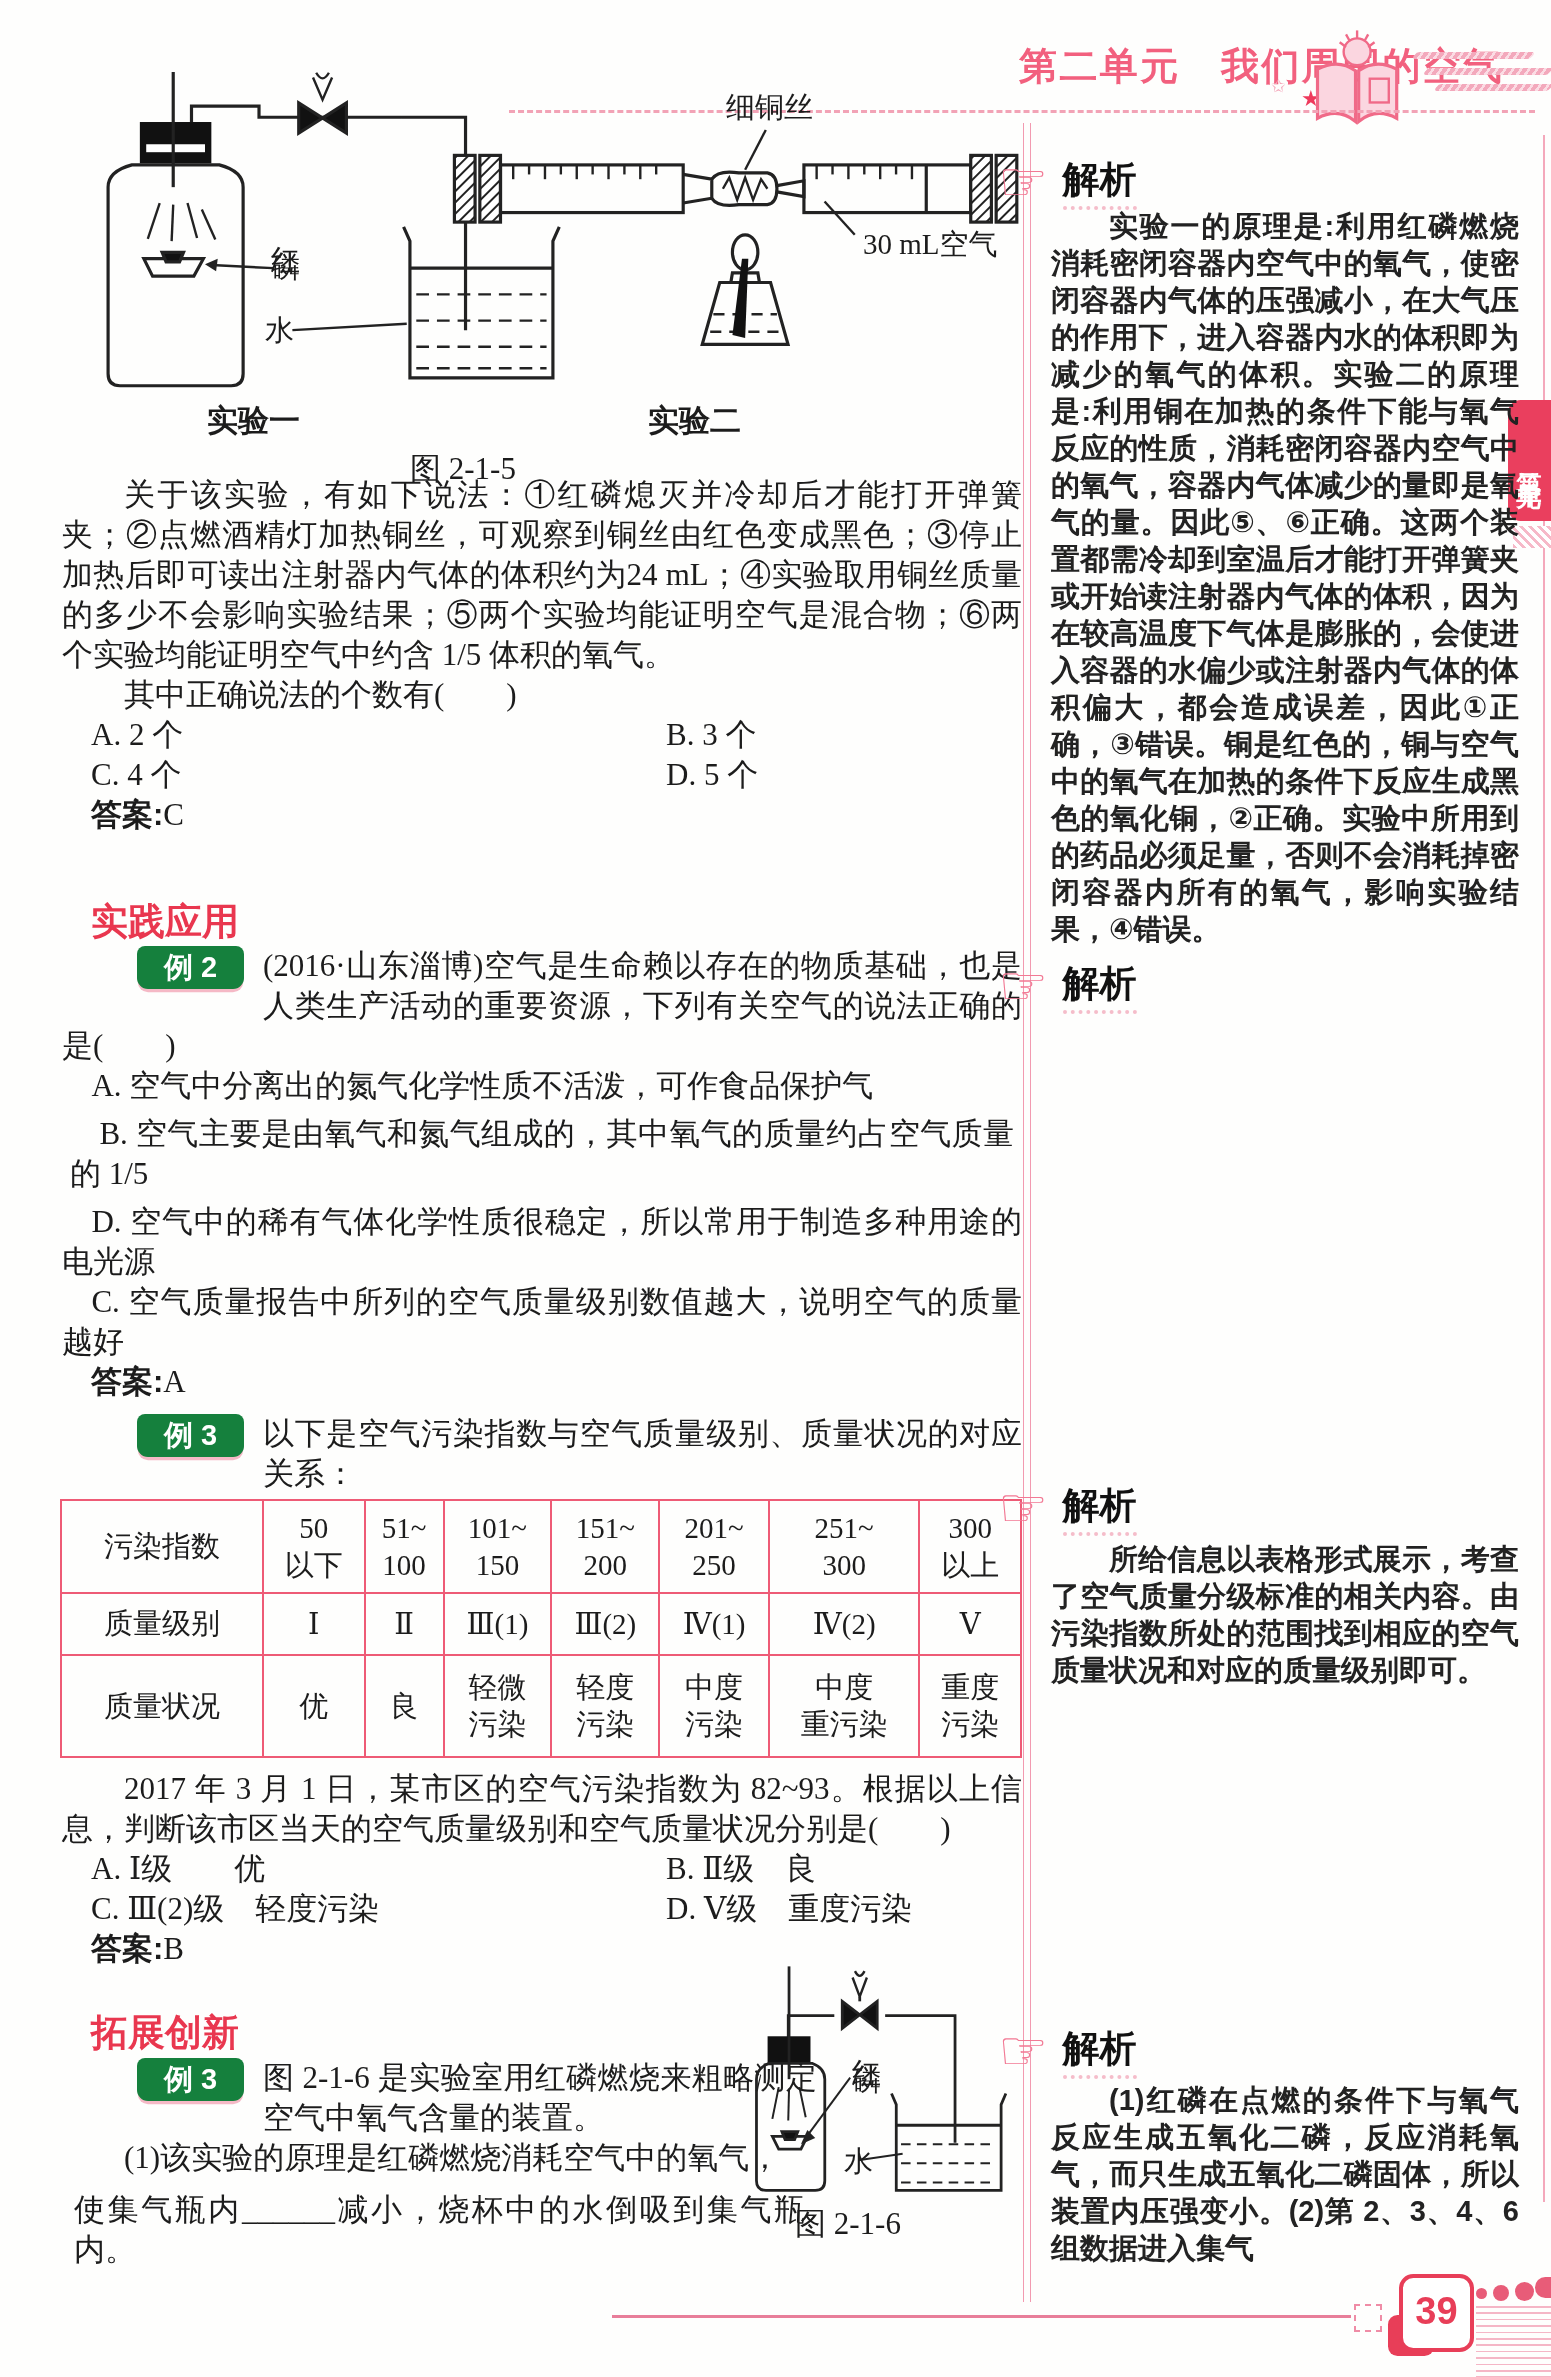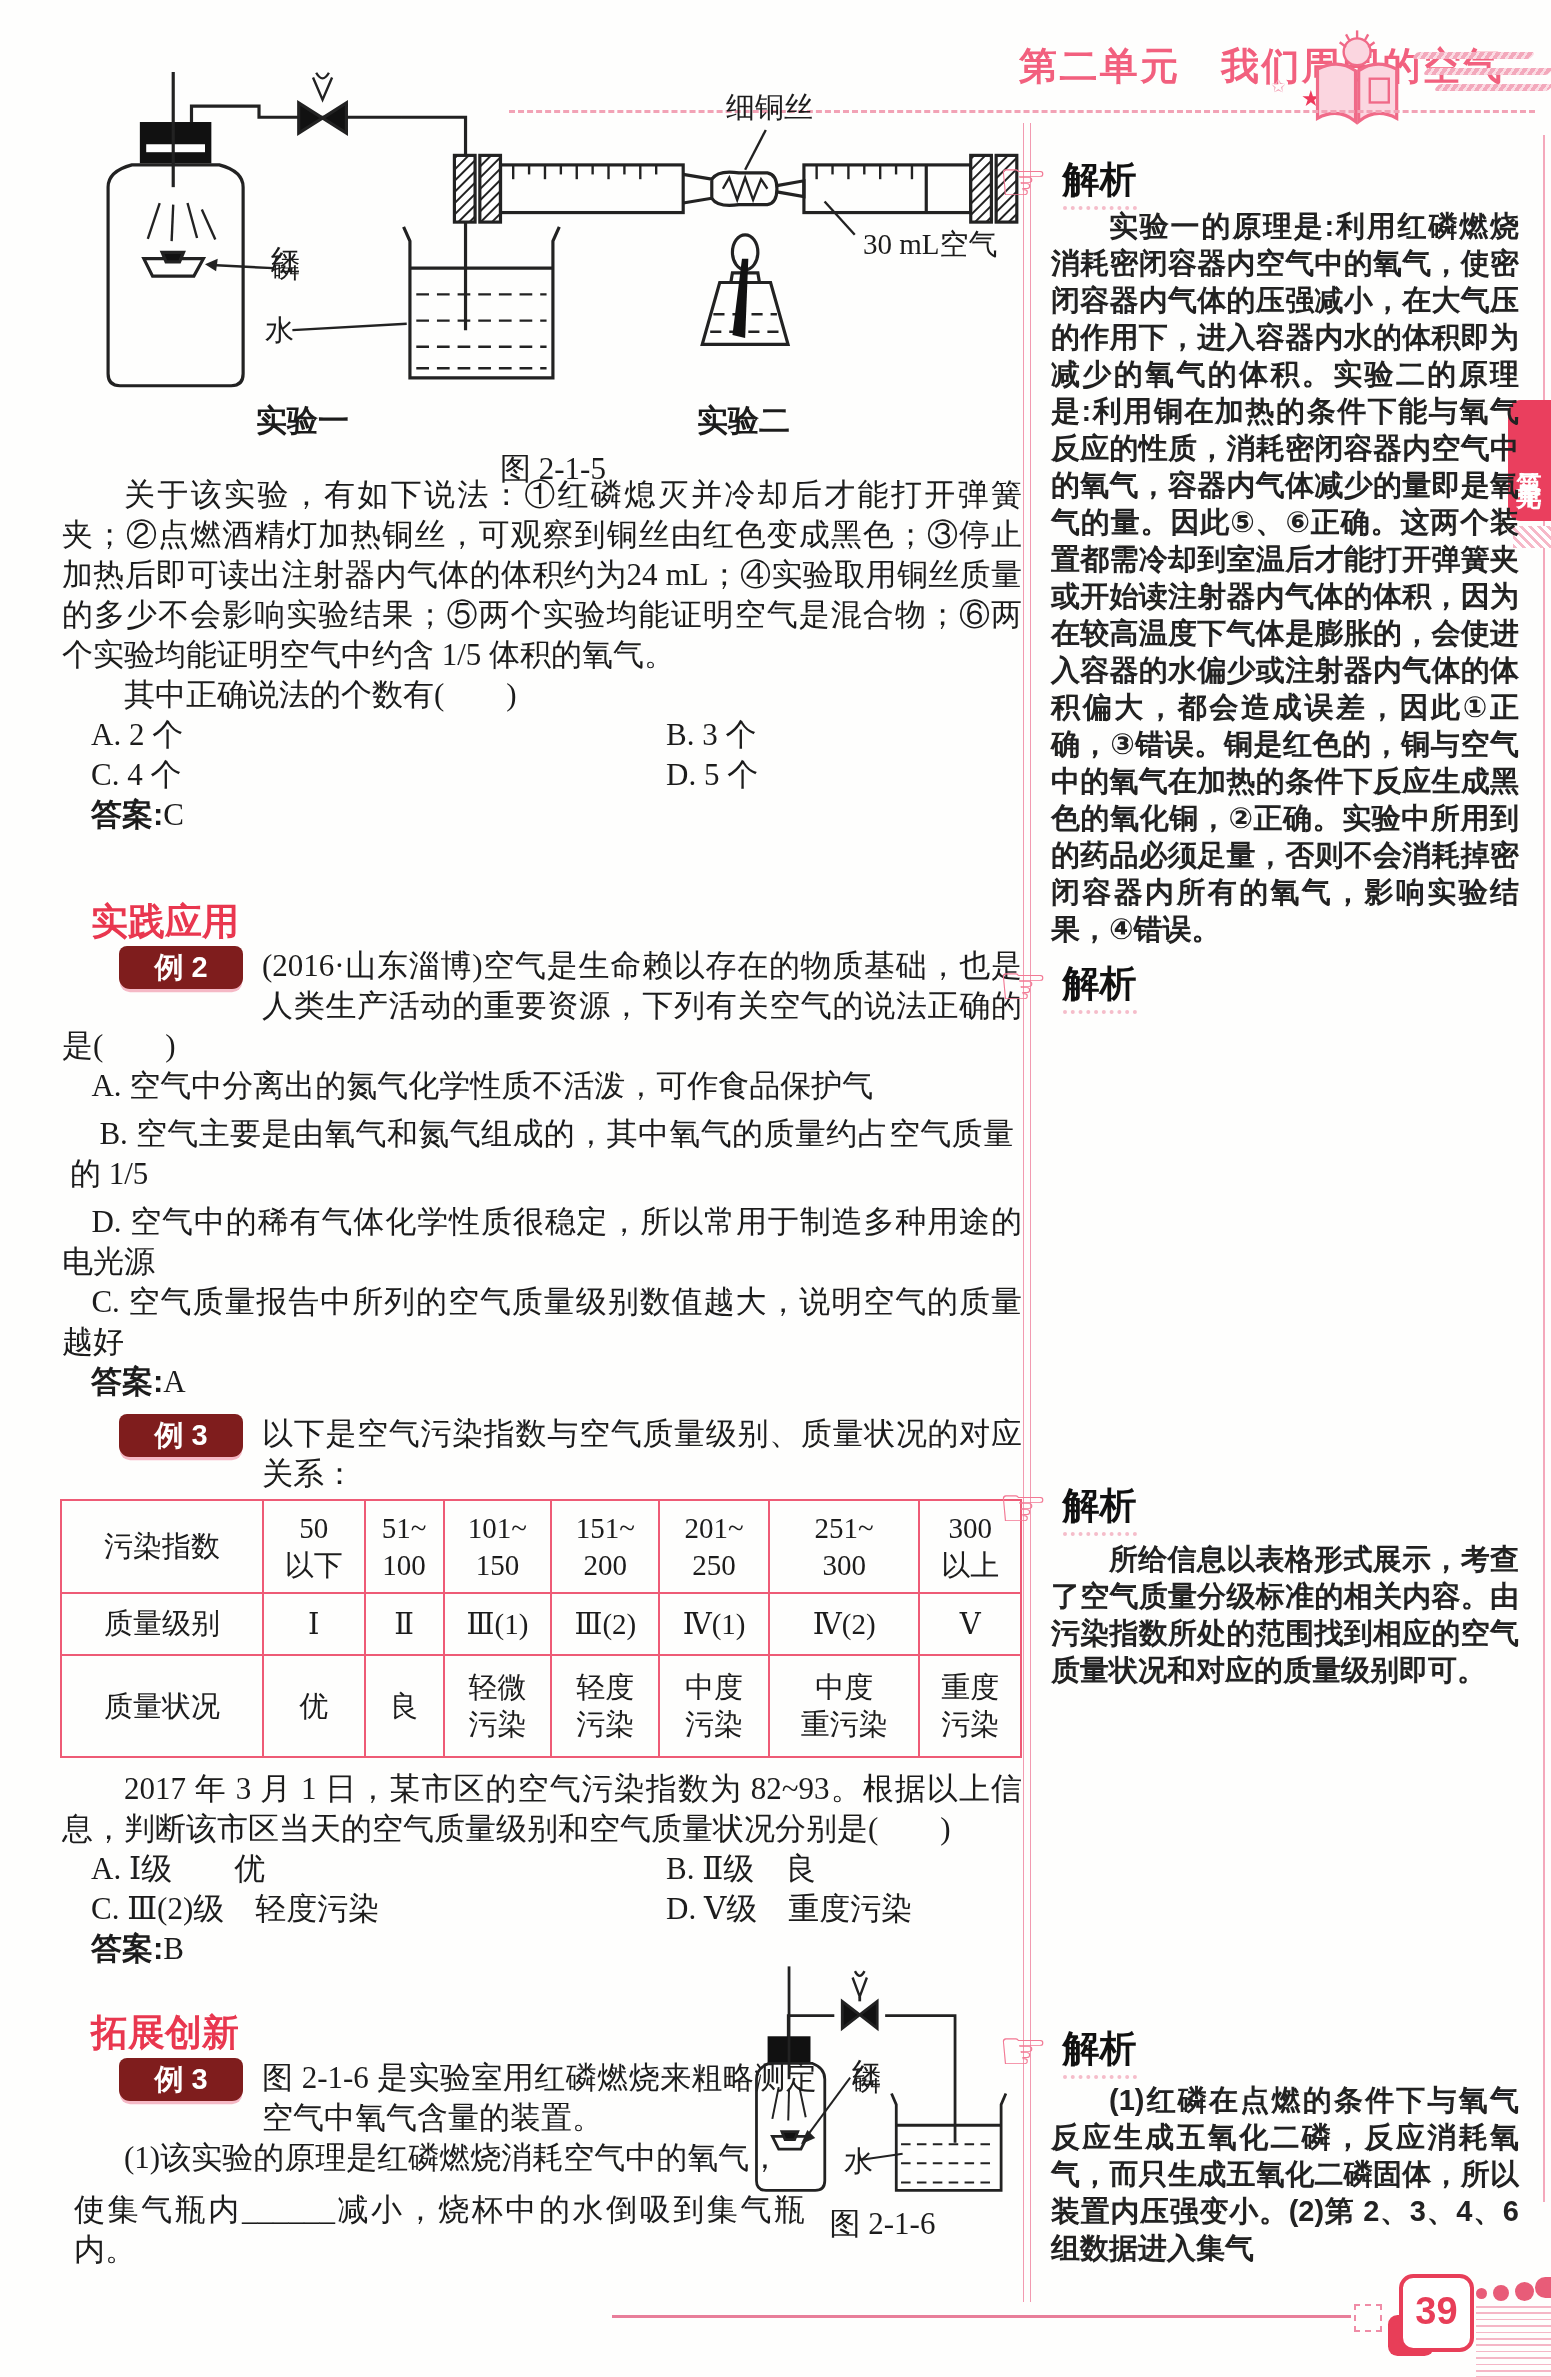--- a/index.html
+++ b/index.html
@@ -24,23 +24,23 @@
         background:repeating-linear-gradient(45deg,#f6b9c8 0 3.2px,#ffffff 3.2px 6.4px);}
   
   .main{position:absolute;left:62px;width:960px;font-size:31px;line-height:40px;text-align:justify;}
   .ind{text-indent:2em;}
   .opt-row{display:flex;}
   .opt-row .o1{margin-left:29px;width:575px;}
   .opt-p{text-indent:0.95em;}
   .ans b{font-family:"Liberation Sans","DejaVu Sans",sans-serif;}
   .sec-head{position:absolute;left:91px;font-family:"Liberation Sans","DejaVu Sans",sans-serif;
         font-weight:bold;font-size:37px;color:#e9374f;}
-  .badge{float:left;width:124px;height:43px;background:#7f1d1d;color:#fff;
+  .badge{float:left;width:107px;height:43px;background:#15803d;color:#fff;
         font-family:"Liberation Sans","DejaVu Sans",sans-serif;font-weight:bold;font-size:29px;
-        line-height:43px;text-align:center;border-radius:8px 8px 11px 11px;margin:0 19px 0 57px;
+        line-height:43px;text-align:center;border-radius:8px 8px 11px 11px;margin:0 19px 0 75px;
         box-shadow:0 4px 0 -0.8px #f5b9c6;}
   
   .aq-table{position:absolute;left:60px;top:1499px;width:962px;border-collapse:collapse;
         font-size:29px;text-align:center;}
   .aq-table td{border:2.4px solid #ee5b76;padding:0;vertical-align:middle;}
   .aq-table .pre{white-space:pre-line;line-height:37px;}
   .aq-table tr:nth-child(1) td{height:91px;}
   .aq-table tr:nth-child(2) td{height:60px;}
   .aq-table tr:nth-child(3) td{height:100px;}
   .aq-table td:first-child{width:200px;}
@@ -48,21 +48,21 @@
   .an-head{position:absolute;left:998px;font-family:"Liberation Sans","DejaVu Sans",sans-serif;}
   .an-head .hand{font-size:56px;color:#f27a95;vertical-align:-9.5px;}
   .an-head .ttl{font-size:37px;font-weight:bold;color:#111;margin-left:14.3px;
         border-bottom:4.8px dotted #f5bdca;padding-bottom:6.4px;}
   .an-body{position:absolute;left:1051px;width:468px;font-family:"Liberation Sans","DejaVu Sans",sans-serif;
         font-size:29px;line-height:37px;text-align:justify;text-indent:2em;color:#222;font-weight:bold;}
   
   .figwrap{position:absolute;}
   .fig-label{position:absolute;font-size:29px;line-height:35px;white-space:nowrap;}
   .fig-label.vert{writing-mode:vertical-rl;text-orientation:upright;letter-spacing:6.4px;}
-  .fig-cap{position:absolute;font-size:31px;font-weight:bold;text-align:center;}
+  .fig-cap{position:absolute;font-size:31px;font-weight:bold;text-align:left;}
   .fig-cap.plain{font-weight:normal;}
   svg{position:absolute;left:0;top:0;}
   
   .hline{position:absolute;left:612px;top:2315px;width:739px;height:3.2px;background:#e87e9a;}
   .dashsq{position:absolute;left:1354px;top:2304px;width:24px;height:24px;border:2.4px dashed #ef8ca6;}
   .pageshadow{position:absolute;left:1388px;top:2315px;width:46px;height:41px;background:#e83e58;border-radius:9.5px;}
   .pagebox{position:absolute;left:1399px;top:2274px;width:67px;height:70px;border:4px solid #e83e58;
         border-radius:14.3px;background:#fff;text-align:center;color:#e83e58;
         font-family:"Liberation Sans","DejaVu Sans",sans-serif;font-weight:bold;font-size:38px;line-height:67px;}
   .dot{position:absolute;border-radius:50%;background:#e85c78;}

